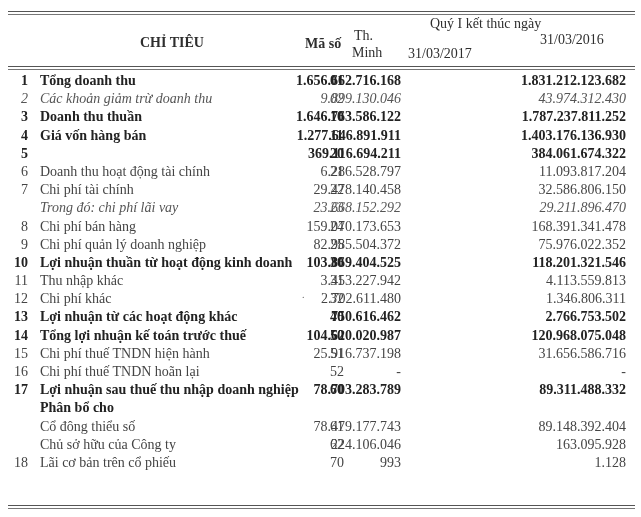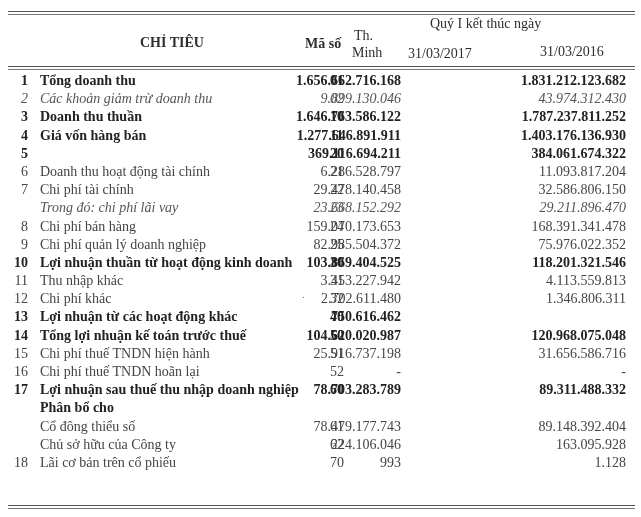--- a/index.html
+++ b/index.html
@@ -26,21 +26,21 @@
 <body>
 
 <div class="rule double" style="top:11px;"></div>
 
 <div class="hdr bold" style="left:140px; top:35px;">CHỈ TIÊU</div>
 <div class="hdr" style="left:305px; top:36px;font-weight:bold;">Mã số</div>
 <div class="hdr" style="left:354px; top:28px;text-align:center;">Th.</div>
 <div class="hdr" style="left:352px; top:45px;">Minh</div>
 <div class="hdr" style="left:430px; top:16px;">Quý I kết thúc ngày</div>
 <div class="hdr" style="left:408px; top:46px;">31/03/2017</div>
-<div class="hdr" style="left:540px; top:44px;font-family:Liberation Serif, serif;">31/03/2016</div>
+<div class="hdr" style="left:540px; top:32px;font-family:Liberation Serif, serif;">31/03/2016</div>
 
 <div class="rule double" style="top:66px;"></div>
 
 <div id="rows">
     <div class="row bold">
       <span class="num">1</span>
       <span class="lbl">Tổng doanh thu</span>
       <span class="code">01</span>
       <span class="v1">1.656.662.716.168</span>
       <span class="v2">1.831.212.123.682</span>
@@ -126,20 +126,21 @@
       <span class="lbl">Chi phí khác</span>
       <span class="code">32</span>
       <span class="v1">2.702.611.480</span>
       <span class="v2">1.346.806.311</span>
     </div>
     <div class="row bold">
       <span class="num">13</span>
       <span class="lbl">Lợi nhuận từ các hoạt động khác</span>
       <span class="code">40</span>
       <span class="v1">750.616.462</span>
+      <span class="v2">2.766.753.502</span>
     </div>
     <div class="row bold">
       <span class="num">14</span>
       <span class="lbl">Tổng lợi nhuận kế toán trước thuế</span>
       <span class="code">50</span>
       <span class="v1">104.620.020.987</span>
       <span class="v2">120.968.075.048</span>
     </div>
     <div class="row normal">
       <span class="num">15</span>

